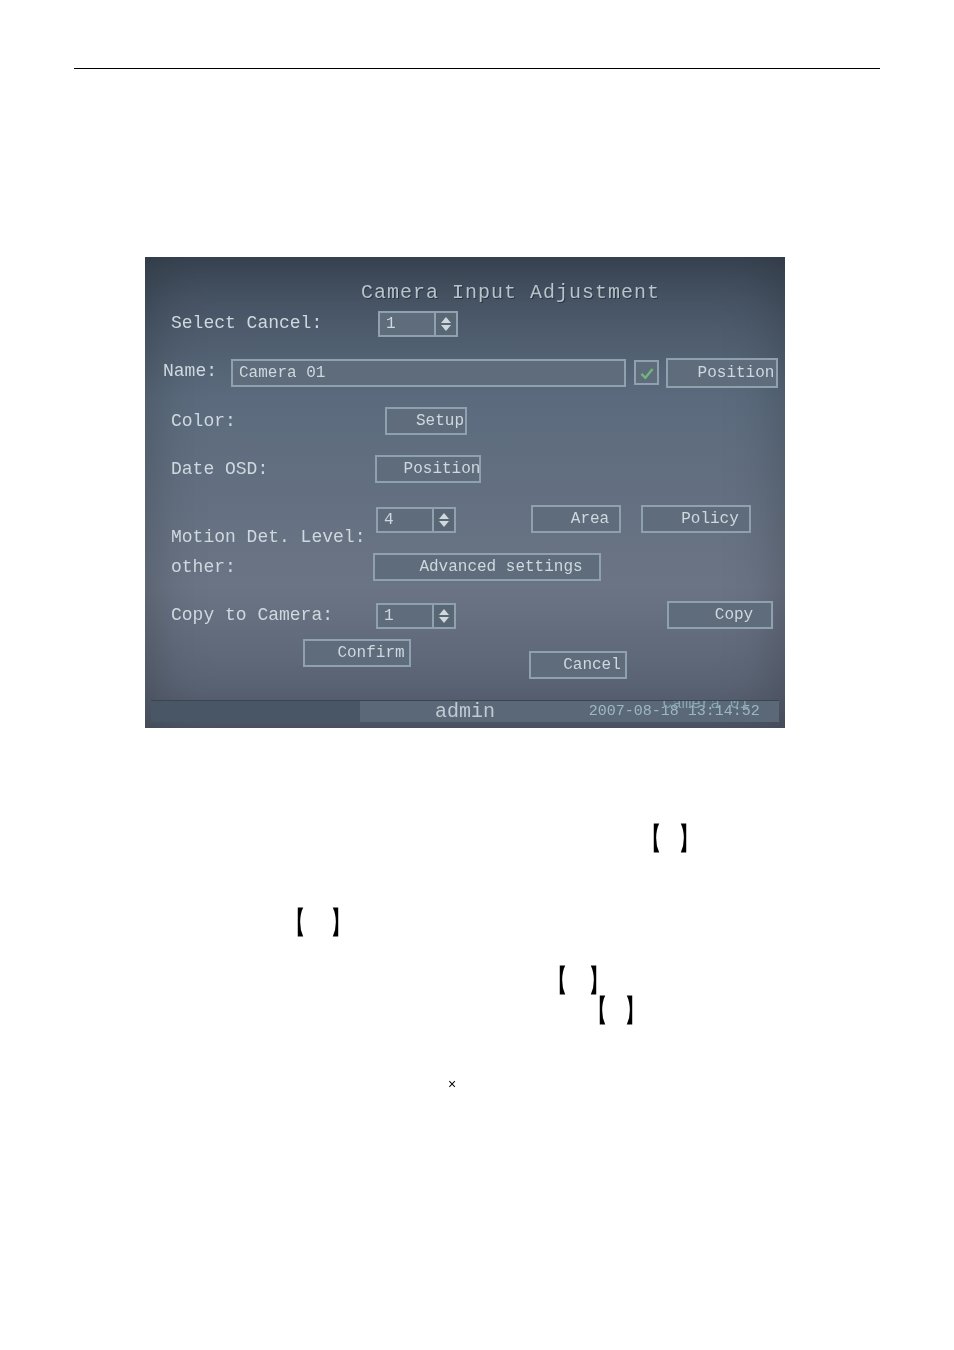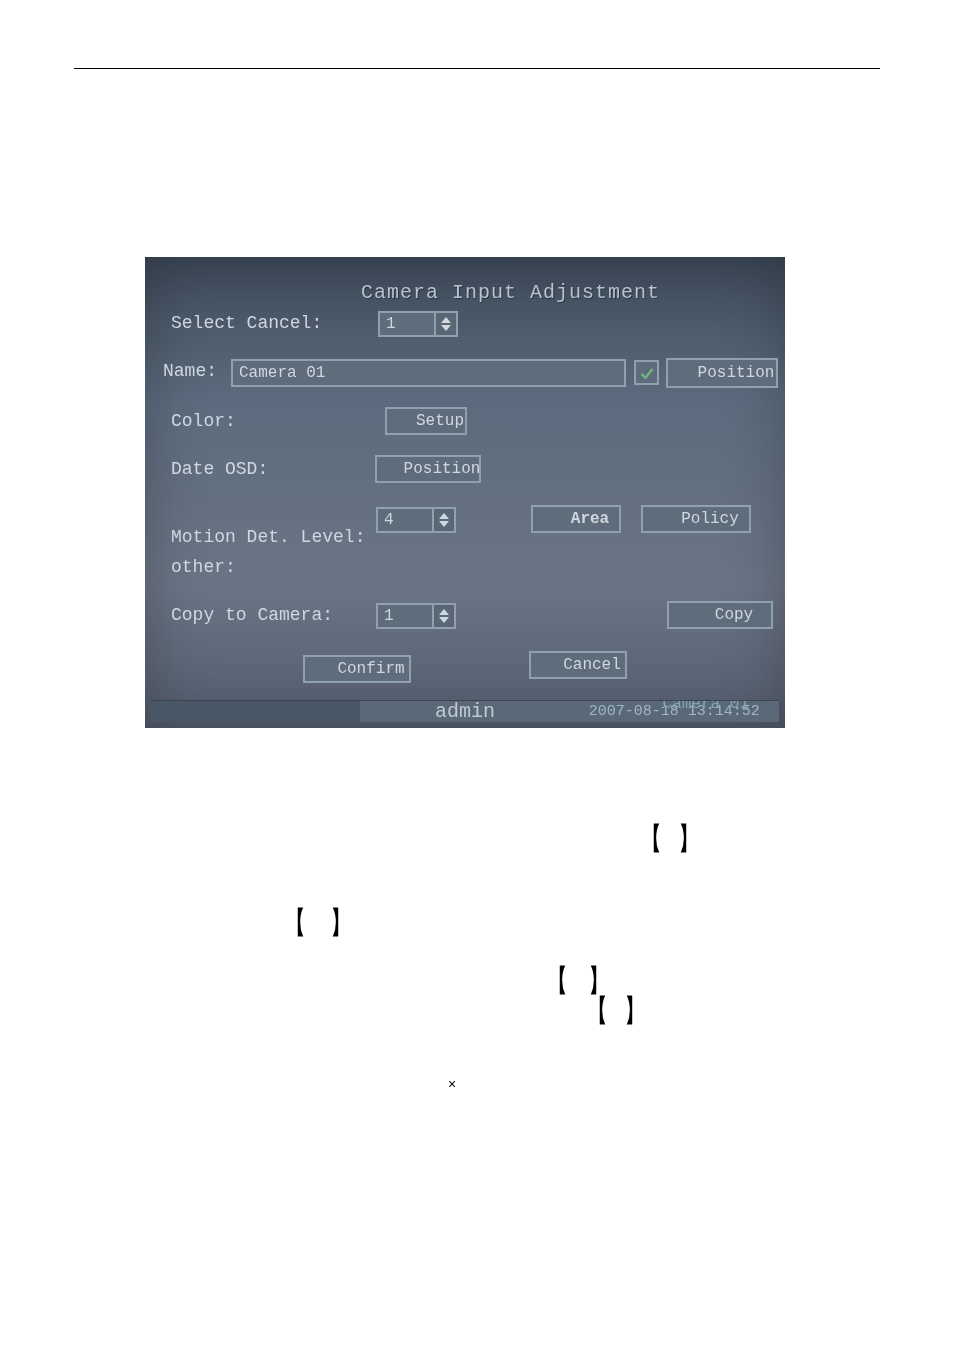--- a/index.html
+++ b/index.html
@@ -229,33 +229,34 @@
     <div class="btn" style="top:144px; left:234px; width:82px; height:28px;">Setup</div>
 
     <div class="label" style="top:196px; left:20px;">Date OSD:</div>
     <div class="btn" style="top:192px; left:224px; width:106px; height:28px;">Position</div>
 
     <div class="label" style="top:246px; left:20px;margin-top:18px;">Motion Det. Level:</div>
     <div class="spin" style="top:244px; left:225px; width:80px; height:26px;">
       <div class="val">4</div>
       <div class="arrow"></div>
     </div>
-    <div class="btn" style="top:242px; left:380px; width:90px; height:28px;font-weight:bold;">Area</div>
+    <div class="btn" style="top:242px; left:380px; width:90px; height:28px;">Area</div>
     <div class="btn" style="top:242px; left:490px; width:110px; height:28px;">Policy</div>
 
     <div class="label" style="top:294px; left:20px;font-family:Liberation Mono, monospace;">other:</div>
+    <div class="btn" style="top:290px; left:222px; width:228px; height:28px;">Advanced settings</div>
 
     <div class="label" style="top:342px; left:20px;">Copy to Camera:</div>
     <div class="spin" style="top:340px; left:225px; width:80px; height:26px;">
       <div class="val">1</div>
       <div class="arrow"></div>
     </div>
     <div class="btn" style="top:338px; left:516px; width:106px; height:28px;">Copy</div>
 
-    <div class="btn" style="top:392px; left:152px; width:108px; height:28px;">Confirm</div>
+    <div class="btn" style="top:376px; left:152px; width:108px; height:28px;">Confirm</div>
     <div class="btn" style="top:388px; left:378px; width:98px; height:28px;">Cancel</div>
 
     <div class="footer-bar">
       <div class="footer-seg left"></div>
       <div class="footer-seg">admin</div>
       <div class="footer-seg right">
         <span class="ghost-cam">Camera 01</span>
         <span>2007-08-18 13:14:52</span>
       </div>
     </div>

